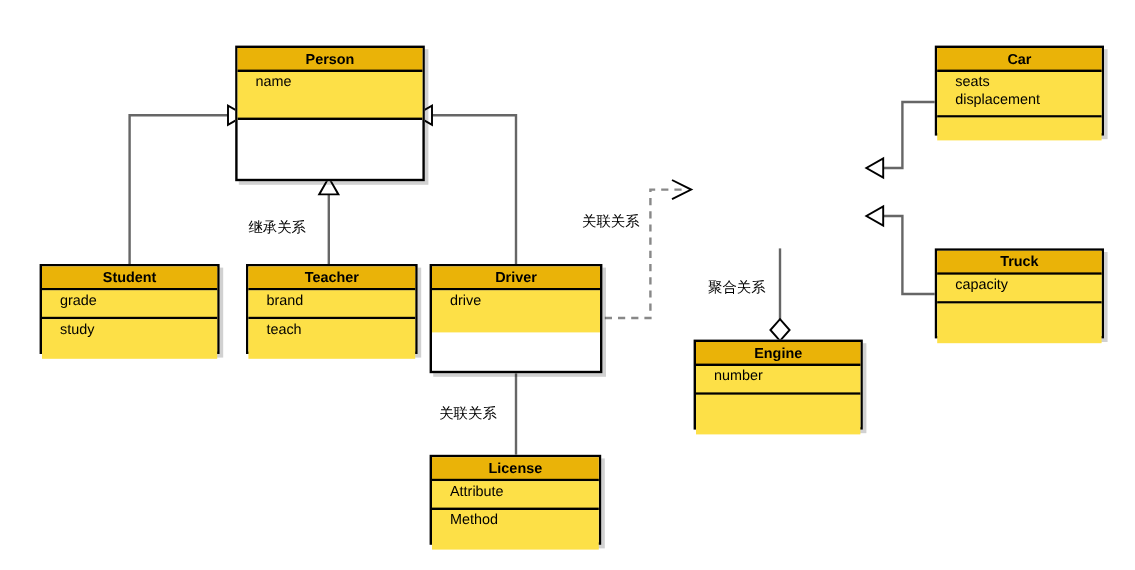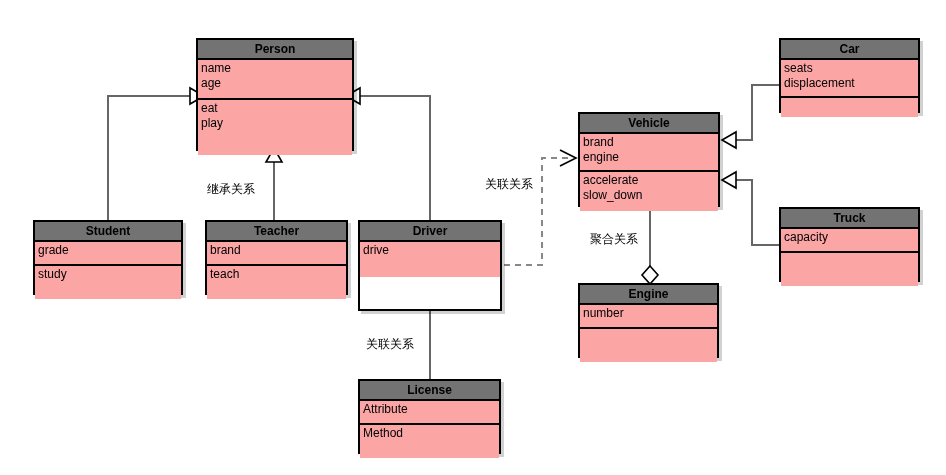--- a/index.html
+++ b/index.html
@@ -32,28 +32,28 @@
     z-index: 5;
   }
   .uml-title {
     text-align: center;
     font-weight: bold;
     font-size: 12px;
     color: #000000;
     line-height: 18px;
     height: 18px;
     border-bottom: 2px solid #000000;
-    background: #737373;
+    background: #eab308;
     overflow: hidden;
   }
   .uml-compartment {
     font-size: 12px;
     color: #000000;
-    padding: 1px 0 1px 3px;
-    background: #fca5a5;
+    padding: 1px 0 1px 15px;
+    background: #fde047;
     overflow: hidden;
   }
   .uml-attrs {
     border-bottom: 2px solid #000000;
   }
   .uml-row {
     line-height: 15px;
     white-space: nowrap;
   }
   .edge-label {
@@ -110,25 +110,20 @@
     <g>
       <path d="M 779 245 L 752 245 L 752 180 L 736 180" fill="none" stroke="#666666" stroke-width="2"></path>
       <polygon points="736,172 736,188 722,180" fill="#ffffff" stroke="#000000" stroke-width="1.6"></polygon>
     </g>
   </svg>
 
   <div class="uml-class" id="cls-person" style="left:196px; top:38px; width:158px; height:113px;">
     <div class="uml-title">Person</div>
     <div class="uml-compartment uml-attrs" style="height:36px;">
       <div class="uml-row">name</div>
-      <div class="uml-row">age</div>
-    </div>
-    <div class="uml-compartment" style="height:53px;">
-      <div class="uml-row">eat</div>
-      <div class="uml-row">play</div>
     </div>
   </div>
 
   <div class="uml-class" id="cls-student" style="left:33px; top:220px; width:150px; height:75px;">
     <div class="uml-title">Student</div>
     <div class="uml-compartment uml-attrs" style="height:20px;">
       <div class="uml-row">grade</div>
     </div>
     <div class="uml-compartment" style="height:31px;">
       <div class="uml-row">study</div>
@@ -155,31 +150,20 @@
   <div class="uml-class" id="cls-license" style="left:358px; top:379px; width:143px; height:75px;">
     <div class="uml-title">License</div>
     <div class="uml-compartment uml-attrs" style="height:20px;">
       <div class="uml-row">Attribute</div>
     </div>
     <div class="uml-compartment" style="height:31px;">
       <div class="uml-row">Method</div>
     </div>
   </div>
 
-  <div class="uml-class" id="cls-vehicle" style="left:578px; top:112px; width:142px; height:95px;">
-    <div class="uml-title">Vehicle</div>
-    <div class="uml-compartment uml-attrs" style="height:34px;">
-      <div class="uml-row">brand</div>
-      <div class="uml-row">engine</div>
-    </div>
-    <div class="uml-compartment" style="height:37px;">
-      <div class="uml-row">accelerate</div>
-      <div class="uml-row">slow_down</div>
-    </div>
-  </div>
 
   <div class="uml-class" id="cls-car" style="left:779px; top:38px; width:141px; height:75px;">
     <div class="uml-title">Car</div>
     <div class="uml-compartment uml-attrs" style="height:34px;">
       <div class="uml-row">seats</div>
       <div class="uml-row">displacement</div>
     </div>
     <div class="uml-compartment" style="height:17px;"></div>
   </div>
 

